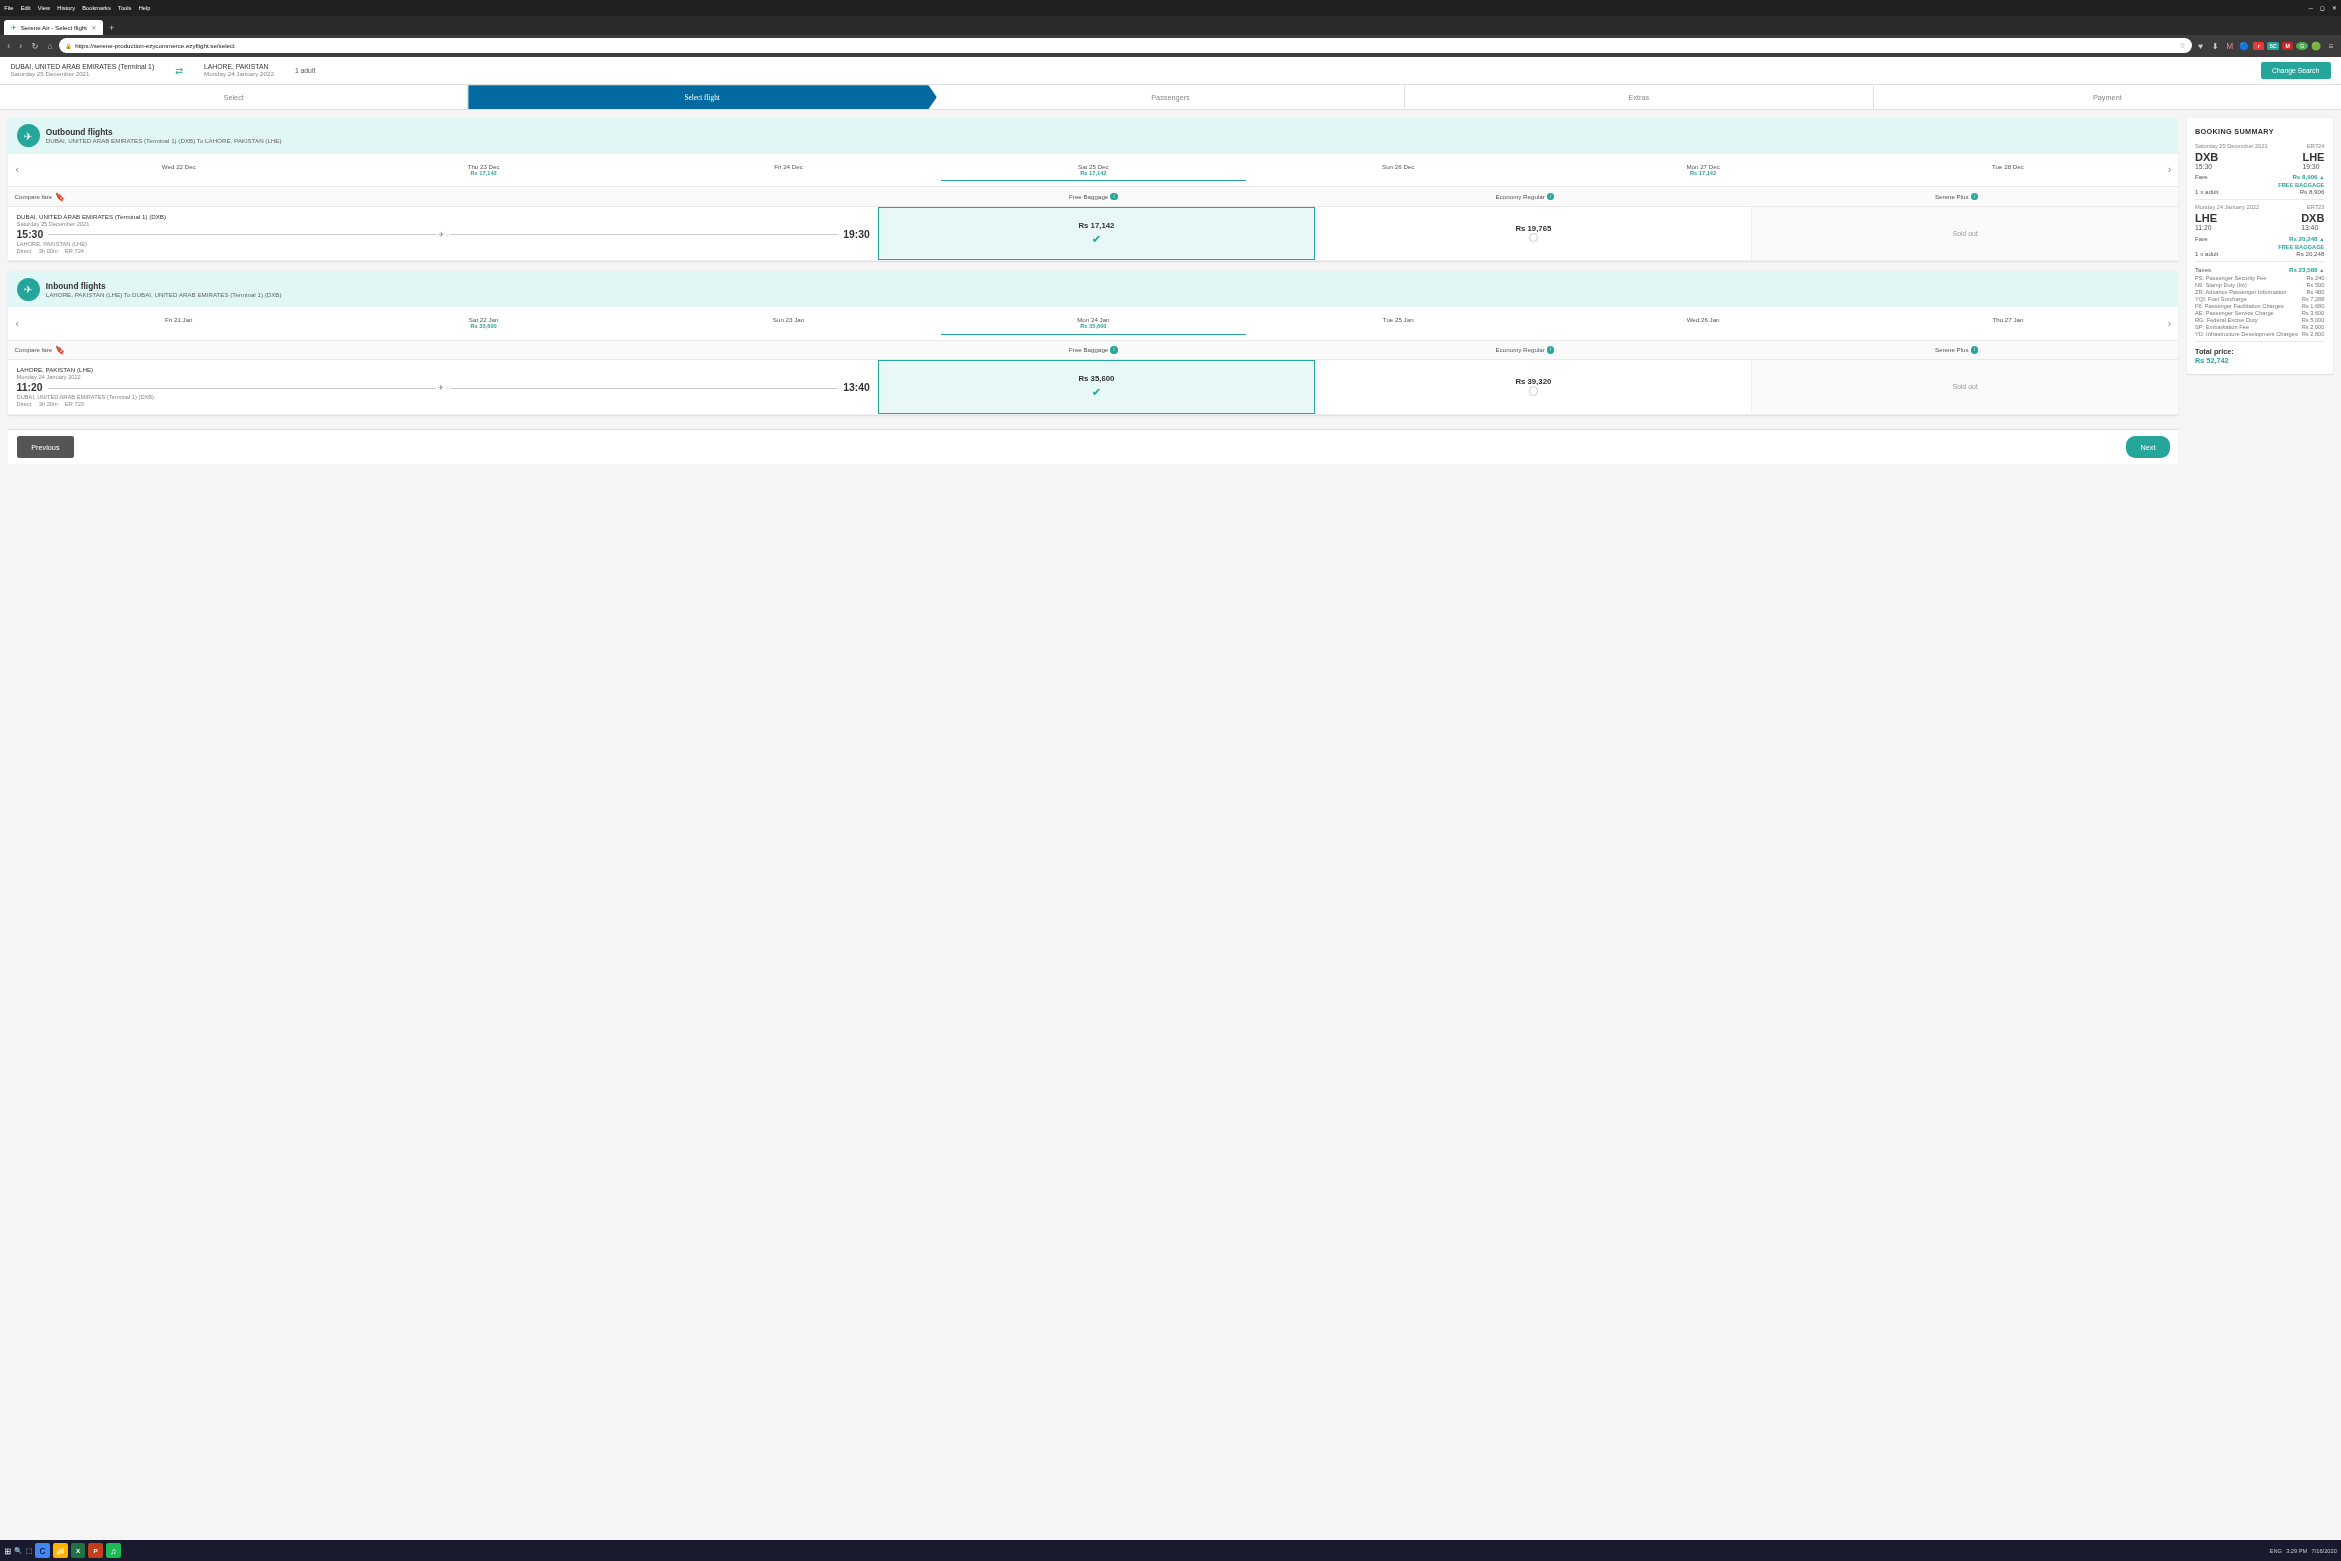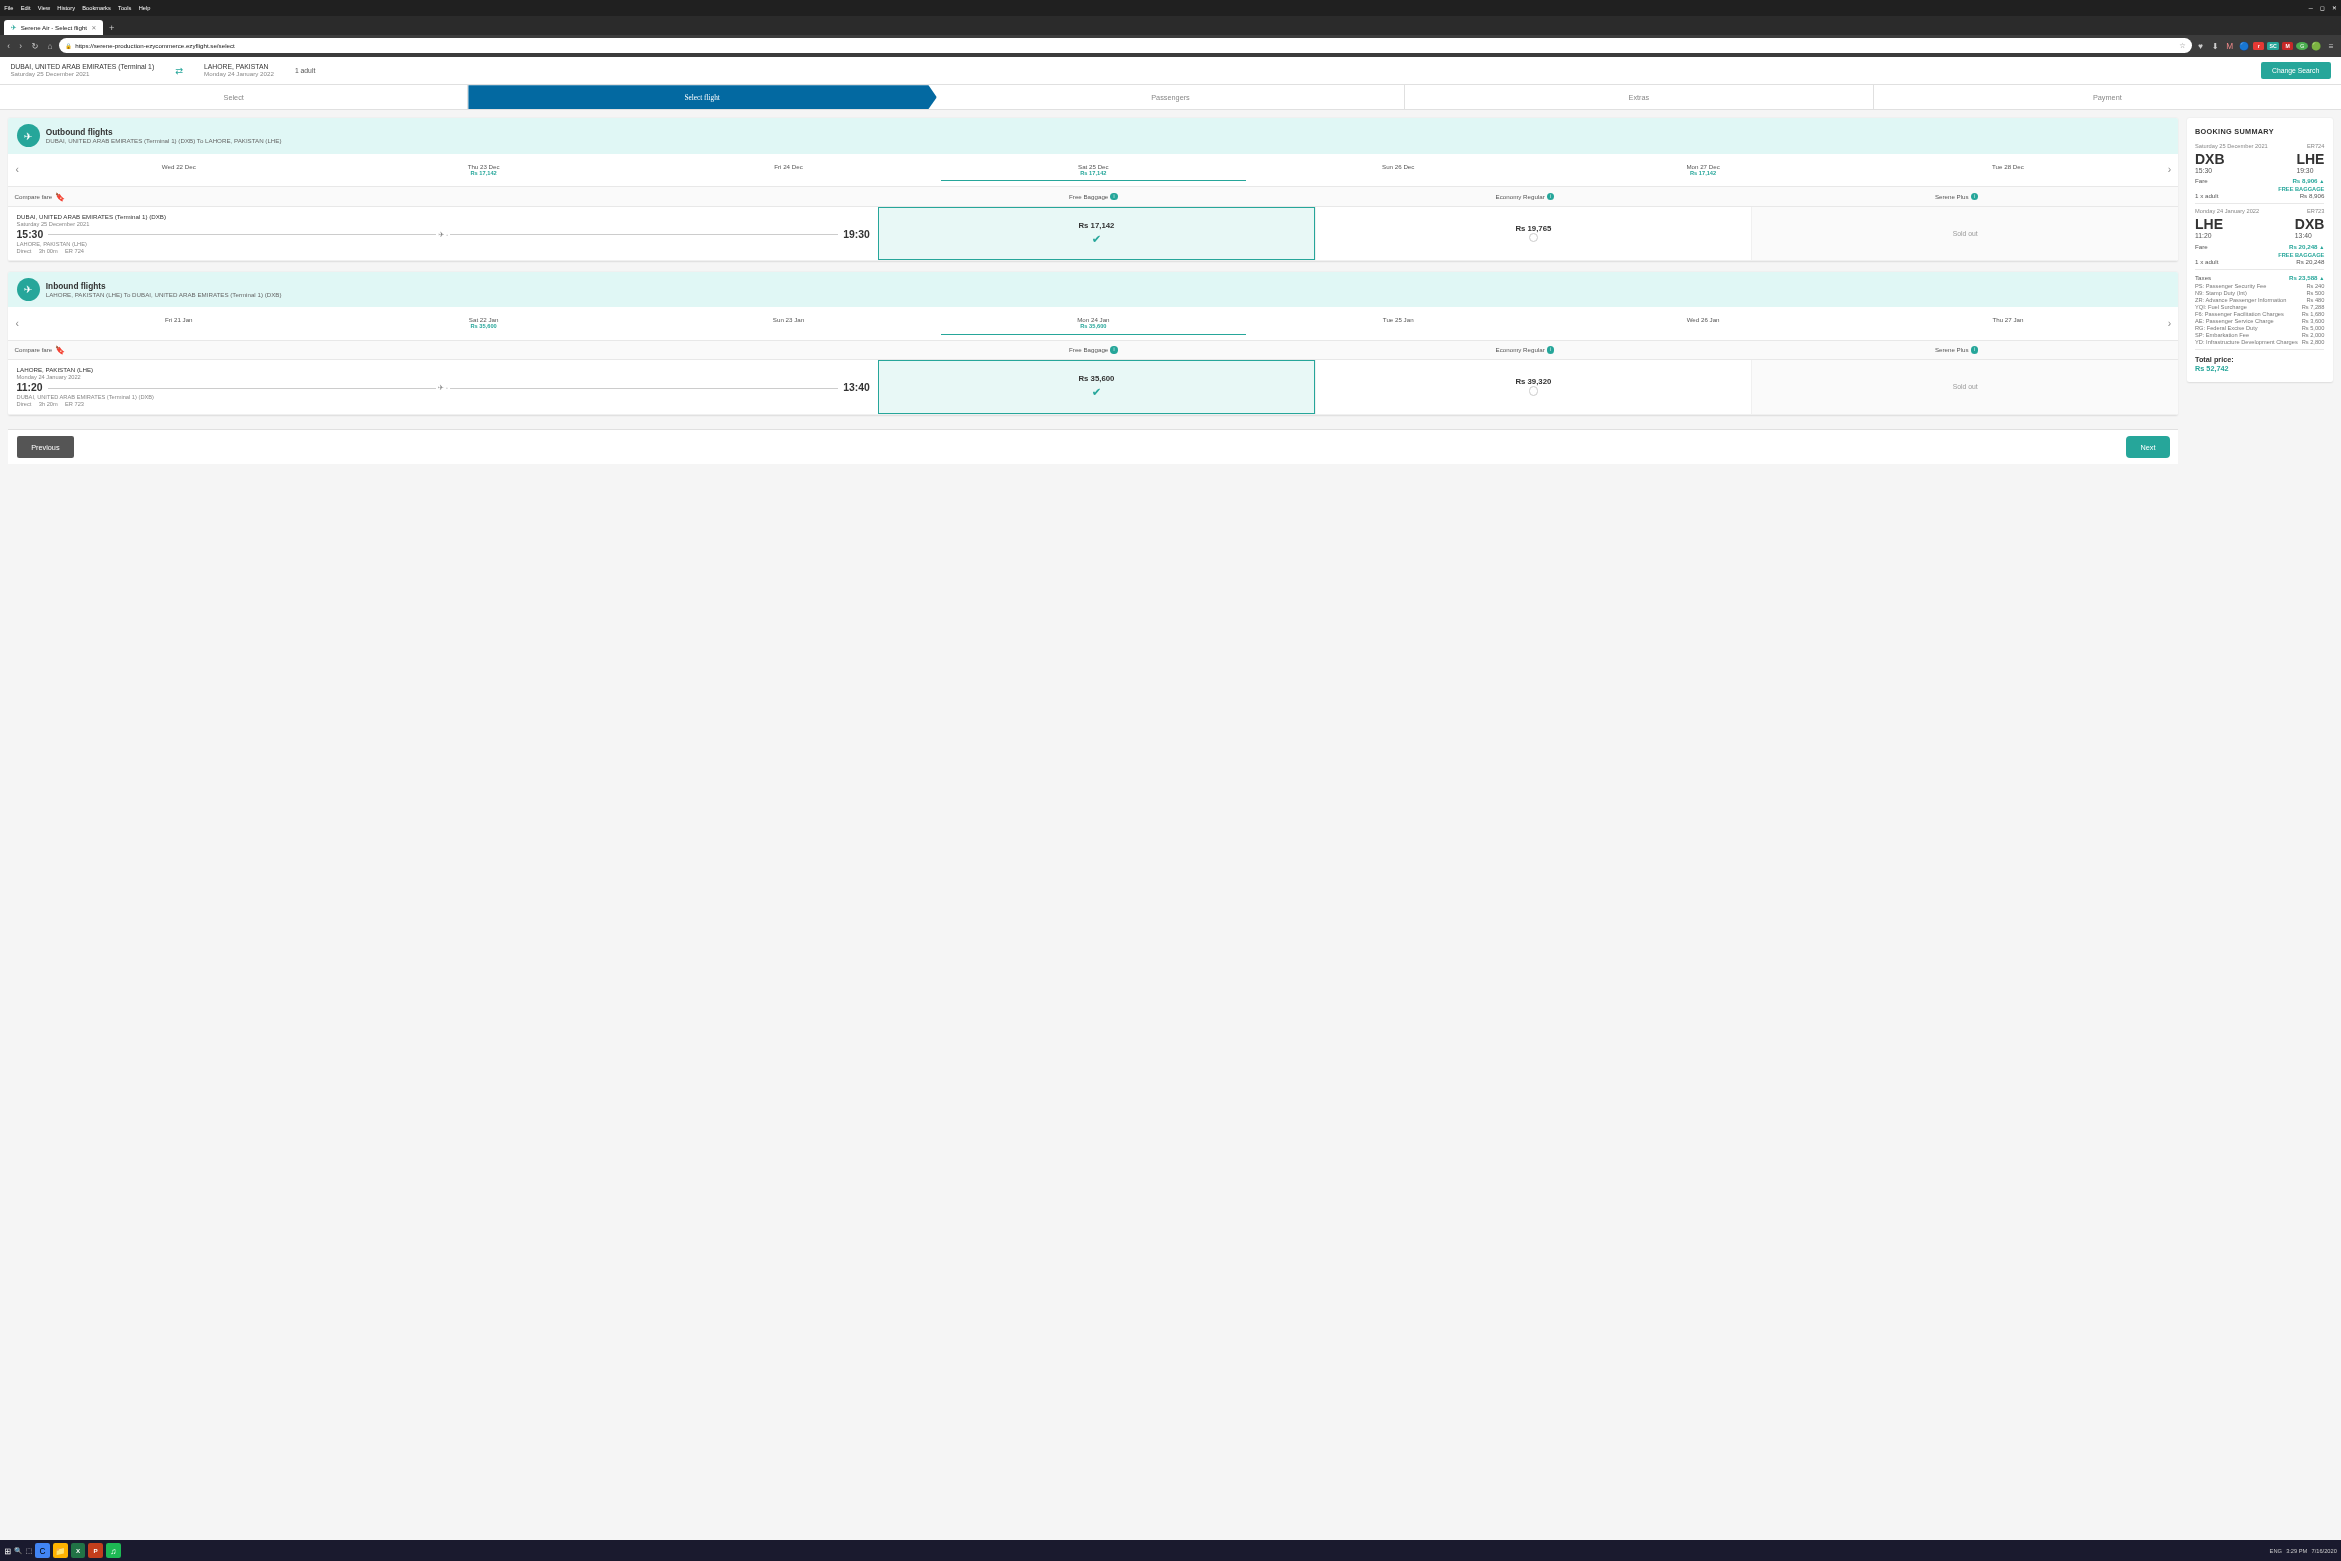--- a/index.html
+++ b/index.html
@@ -239,21 +239,21 @@
       width: 146px;
       background: #fff;
       border-radius: 2.1px;
       box-shadow: 0 0.5px 1.6px rgba(0,0,0,0.1);
       padding: 8.3px;
       font-size: 6.2px;
     }
     .booking-summary h3 { font-size: 7.3px; font-weight: 700; color: #333; margin-bottom: 7.3px; letter-spacing: 0.3px; }
     .summary-date-row { font-size: 5.7px; color: #888; display: flex; justify-content: space-between; margin-bottom: 2.1px; }
     .summary-route { display: flex; justify-content: space-between; align-items: flex-start; margin-bottom: 1px; }
-    .summary-airport { font-size: 14px; font-weight: 700; color: #333; text-align: right; }
+    .summary-airport { font-size: 11px; font-weight: 700; color: #333; text-align: right; }
     .summary-time { font-size: 6.8px; color: #555; }
     .summary-fare-row { display: flex; justify-content: space-between; margin: 3.1px 0 1px; font-size: 6.2px; color: #555; }
     .summary-fare-price { color: #26a69a; font-weight: 600; }
     .summary-free-baggage { color: #26a69a; font-size: 5.7px; font-weight: 600; text-align: right; }
     .summary-adult-row { display: flex; justify-content: space-between; font-size: 6.2px; color: #555; margin-bottom: 1px; }
     .summary-divider { border: none; border-top: 0.5px solid #e8e8e8; margin: 4.2px 0; }
     .summary-taxes { display: flex; justify-content: space-between; font-size: 6.2px; color: #555; margin-bottom: 2.1px; }
     .summary-taxes-price { color: #26a69a; font-weight: 600; }
     .tax-row { display: flex; justify-content: space-between; font-size: 5.7px; color: #777; margin-bottom: 1px; }
     .summary-total { display: flex; justify-content: space-between; font-size: 7.3px; font-weight: 700; color: #333; margin-top: 5.2px; flex-direction: column; }
@@ -263,21 +263,21 @@
     .bottom-bar {
       background: #fff;
       padding: 6.2px 8.3px;
       display: flex;
       justify-content: space-between;
       align-items: center;
       border-top: 0.5px solid #e0e0e0;
       margin-top: 4.2px;
     }
     .prev-btn { background: #555; color: #fff; border: none; padding: 6.2px 14.6px; border-radius: 2.1px; cursor: pointer; font-size: 7.3px; }
-    .next-btn { background: #26a69a; color: #fff; border: none; padding: 6.2px 14.6px; border-radius: 4px; cursor: pointer; font-size: 7.3px; }
+    .next-btn { background: #26a69a; color: #fff; border: none; padding: 6.2px 14.6px; border-radius: 9px; cursor: pointer; font-size: 7.3px; }
 
     
     .taskbar {
       background: #1a1a2e;
       height: 21px;
       display: flex;
       align-items: center;
       justify-content: space-between;
       padding: 0 4.2px;
       position: fixed; bottom: 0; left: 0; right: 0;

